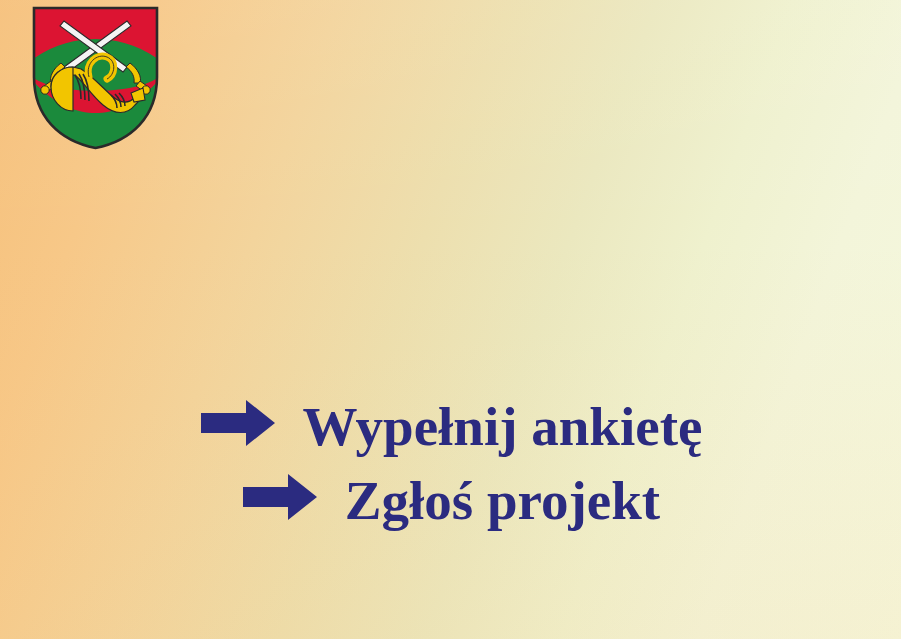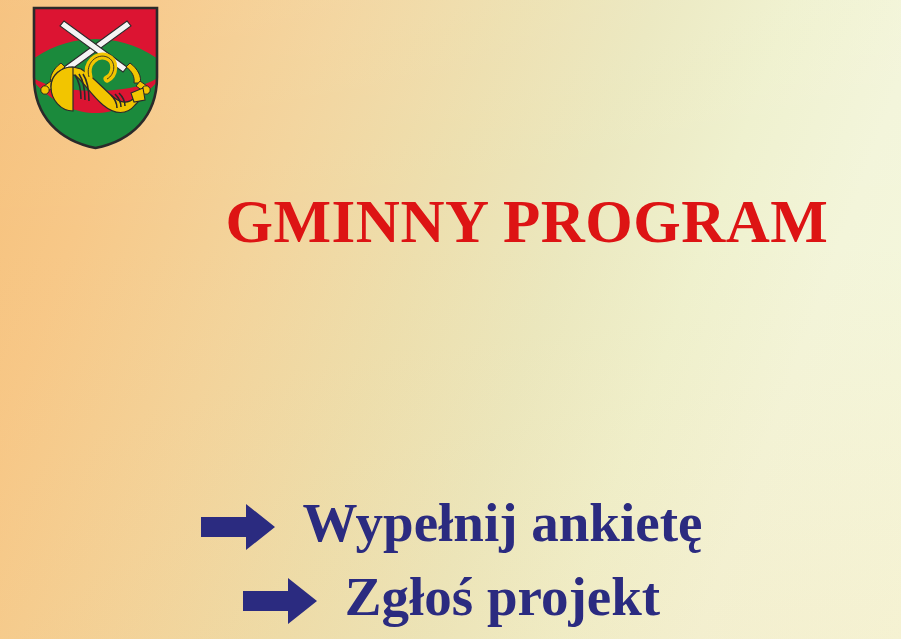--- a/index.html
+++ b/index.html
@@ -65,21 +65,21 @@
 
   
   .bullets {
     position: absolute;
     left: 0;
     top: 252px;
     width: 901px;
   }
   .bullet-row {
     display: flex;
-    align-items: flex-end;
+    align-items: flex-start;
     justify-content: center;
     height: 78px;
   }
   .arrow {
     flex: 0 0 auto;
     width: 78px;
     height: 50px;
     margin-right: 26px;
   }
   .arrow svg { display: block; width: 100%; height: 100%; }
@@ -161,21 +161,20 @@
             <path d="M88 88 C92 92 94 96 94 101"></path>
           </g>
         </g>
       </g>
 
       <path d="M3 3 H126 V72 C126 112 100 136 64.5 143 C29 136 3 112 3 72 Z" fill="none" stroke="#2a2a2a" stroke-width="2.6"></path>
     </svg>
   </div>
 
   <div class="headline">
-    <span>GMINNY PROGRAM</span>
   </div>
 
   <div class="bullets">
 
     <div class="bullet-row row-a">
       <span class="arrow">
         <svg viewBox="0 0 78 50" xmlns="http://www.w3.org/2000/svg">
           <path d="M2 15 L47 15 L47 2 L76 25 L47 48 L47 35 L2 35 Z" fill="#2B2B80"></path>
         </svg>
       </span>

